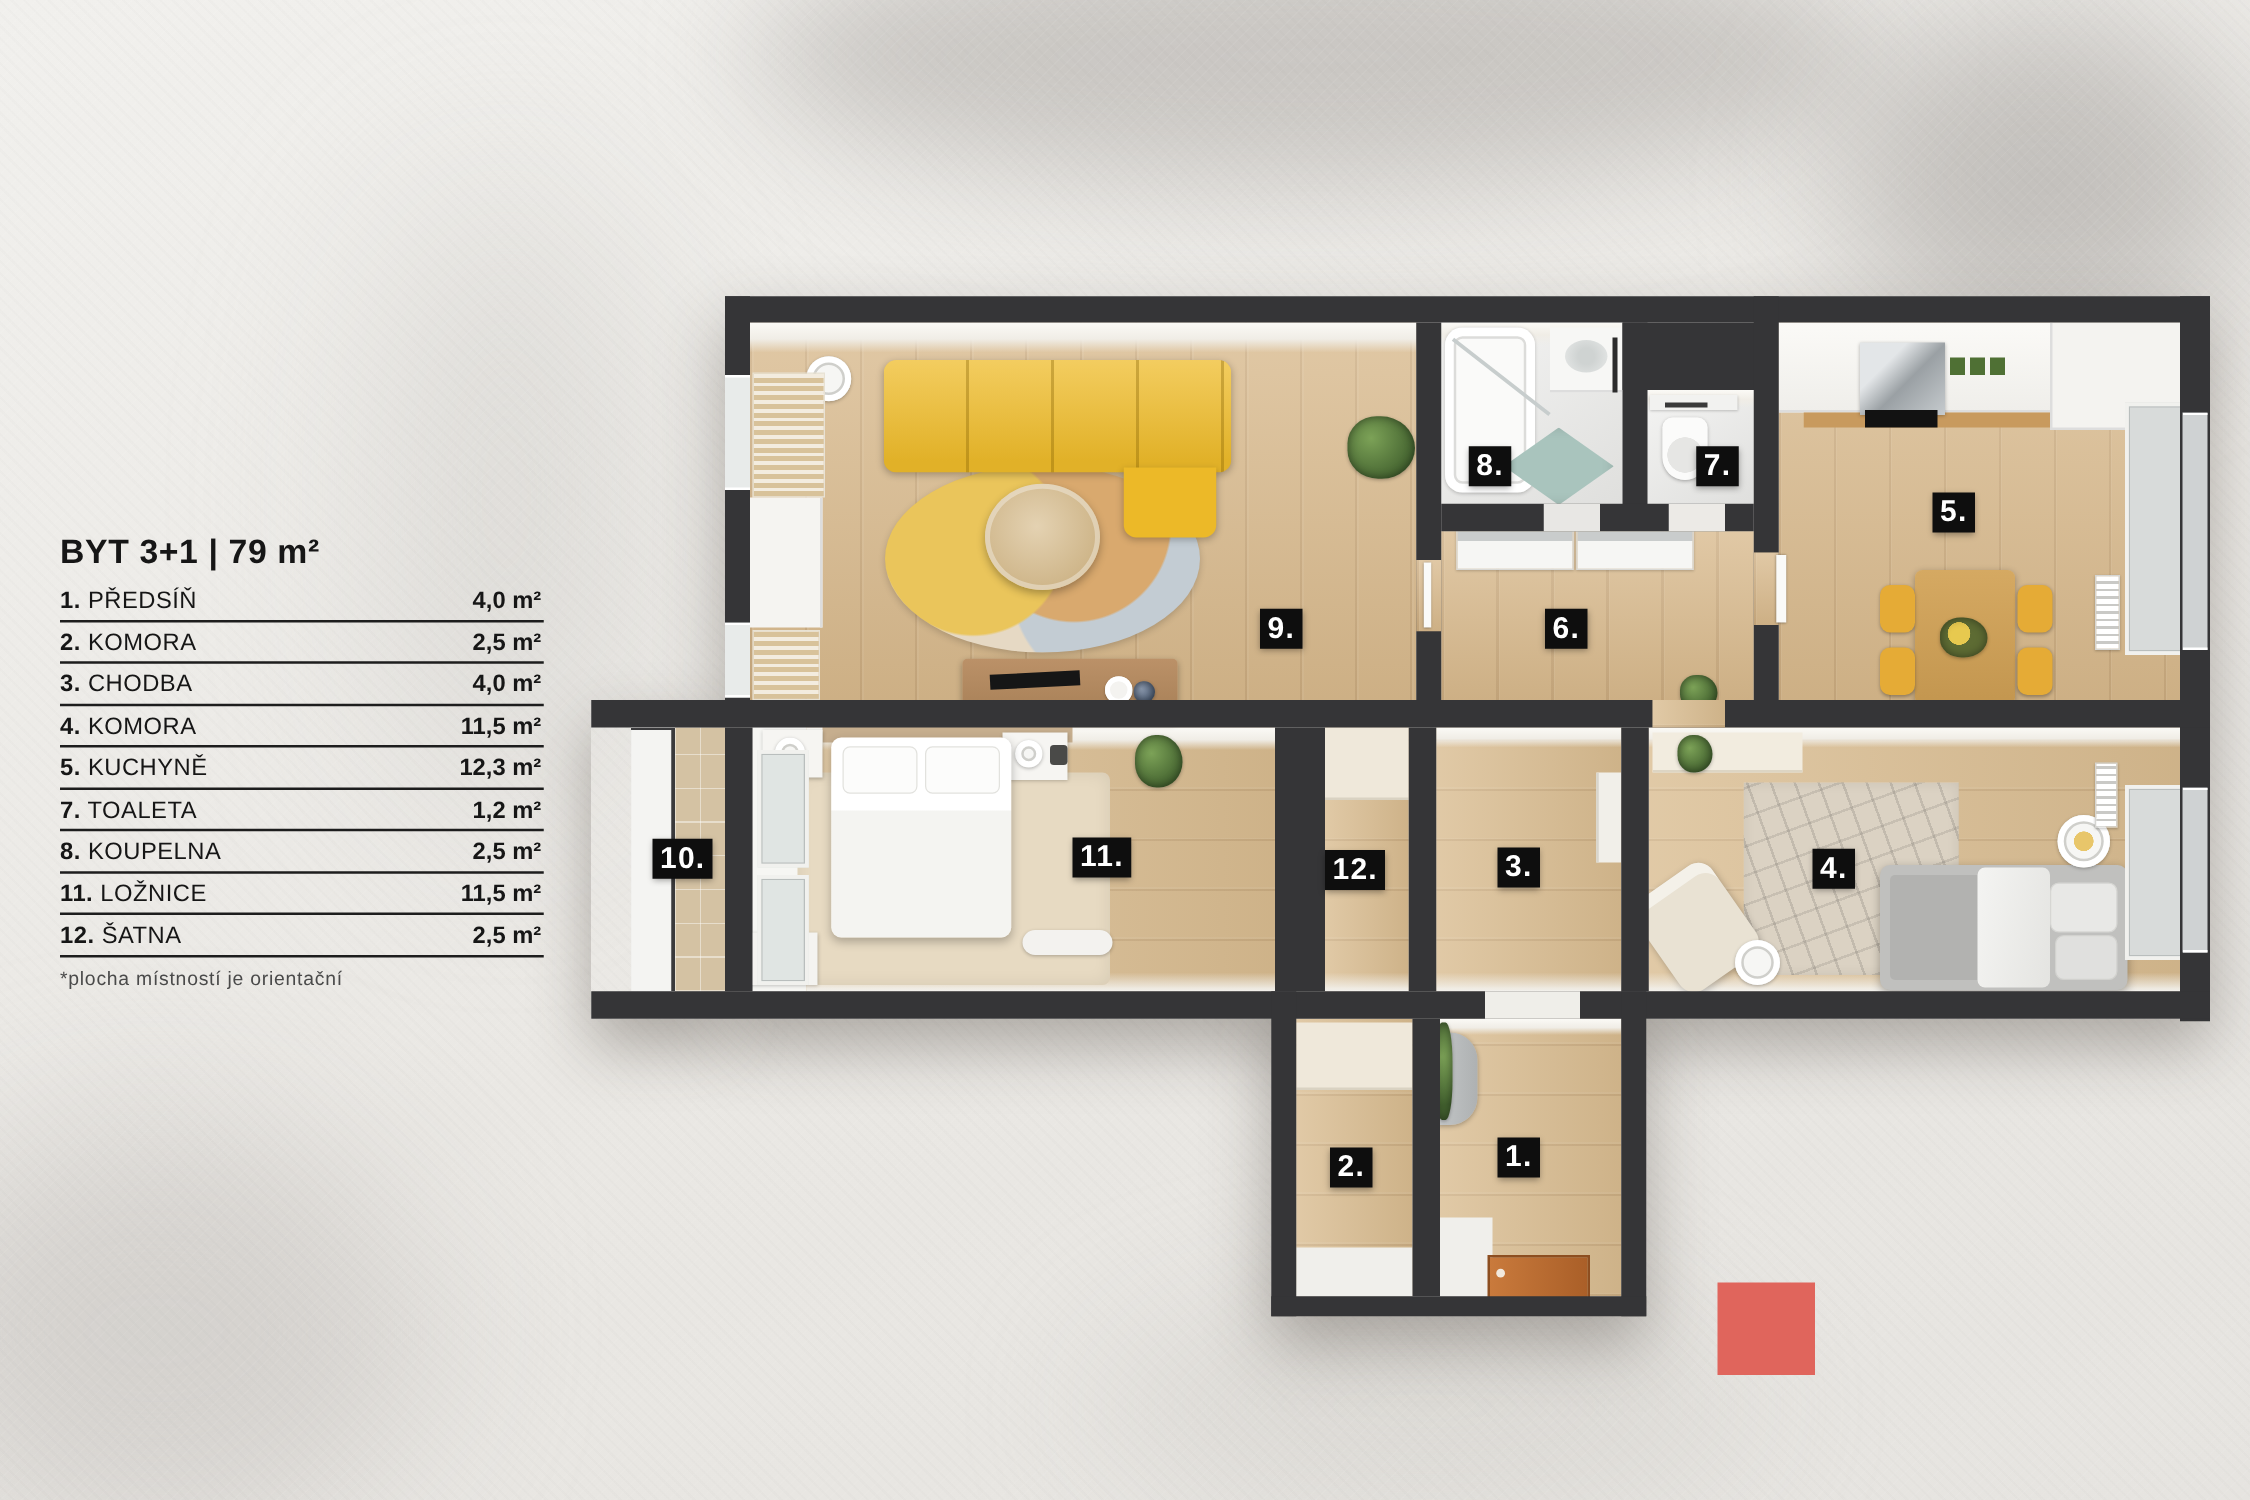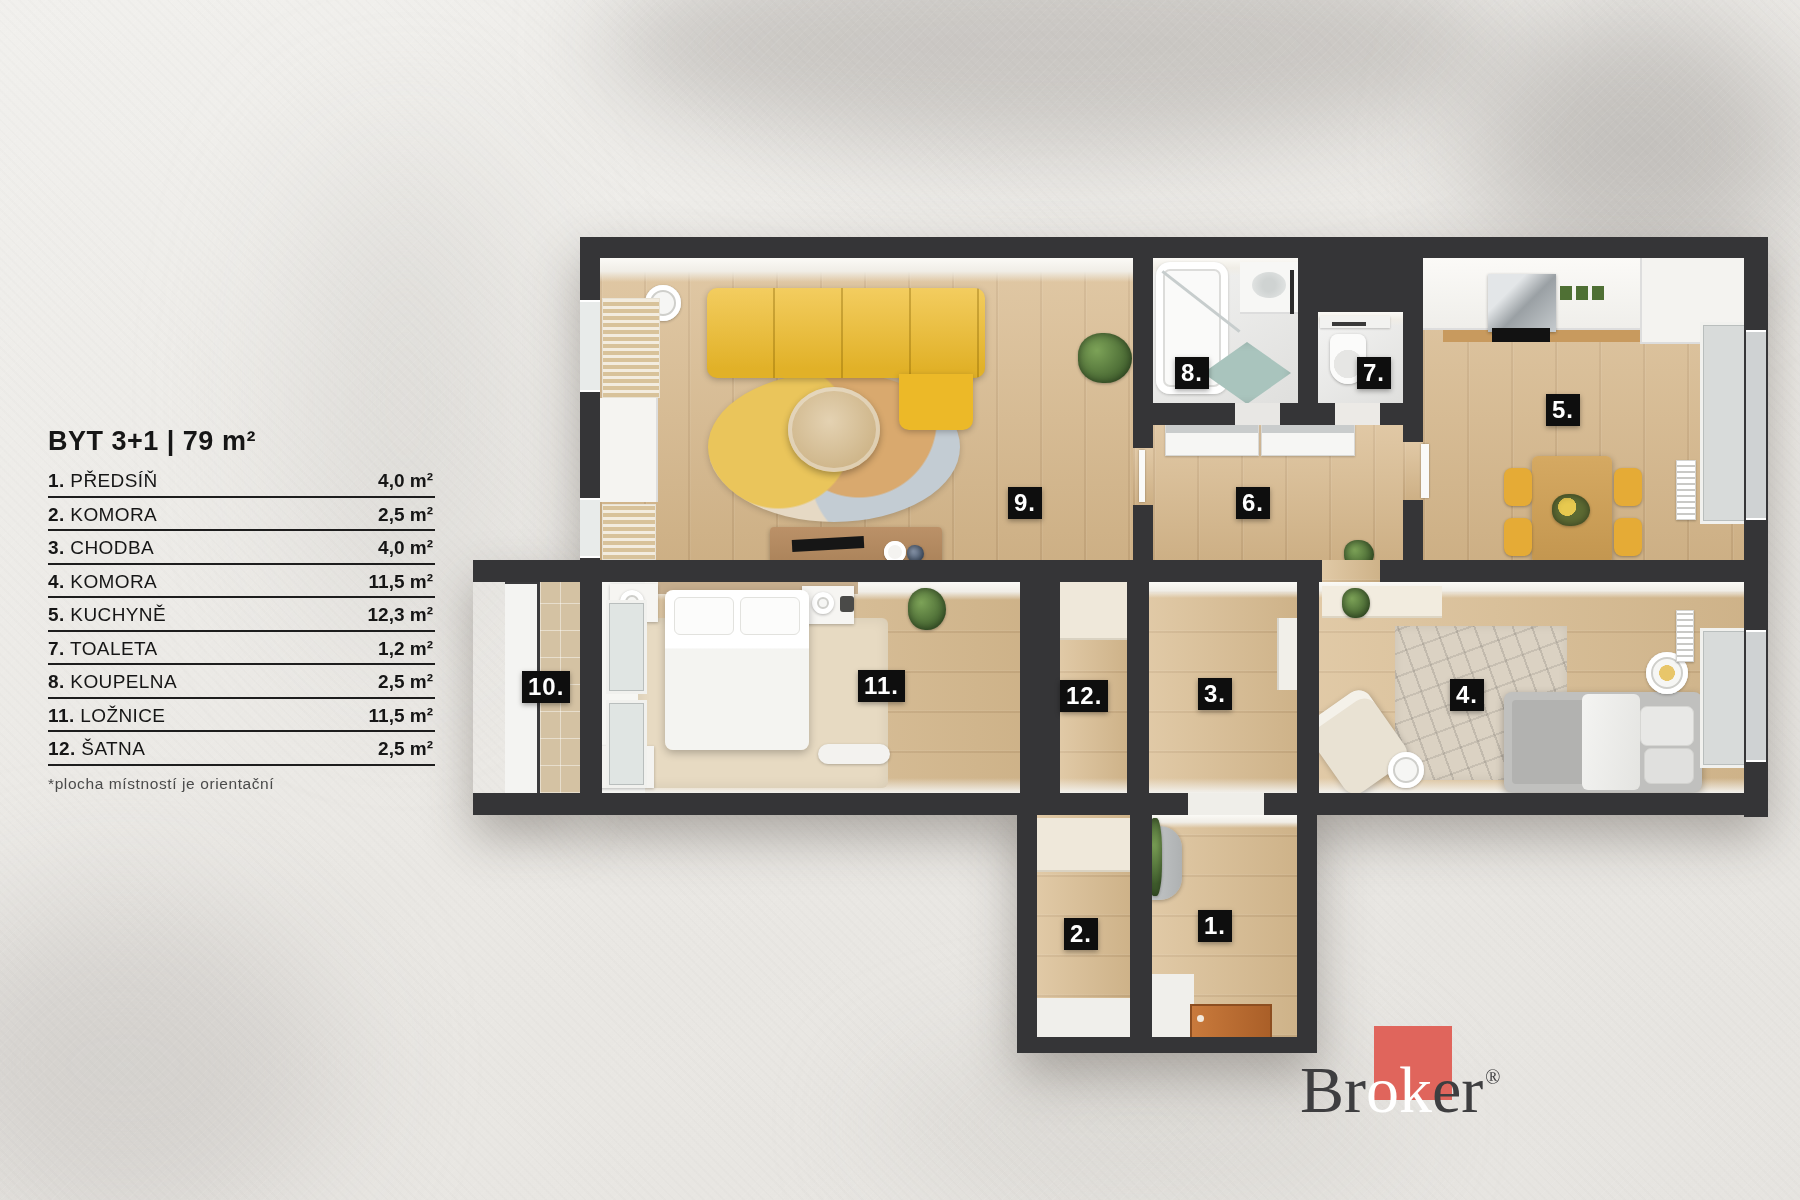--- a/index.html
+++ b/index.html
@@ -295,16 +295,15 @@
       </div>
     <div class="lrow">
         <span class="nm"><b>12.</b> <span>ŠATNA</span></span>
         <span class="ar">2,5 m²</span>
       </div>
     <div class="foot">*plocha místností je orientační</div>
   </div>
 
   <div id="logo">
     <div class="sq"></div>
-    <div class="l1"><span>Br</span><span class="ok">ok</span><span>er</span><sup>®</sup></div>
   </div>
 
 </div>
 
 </body></html>

